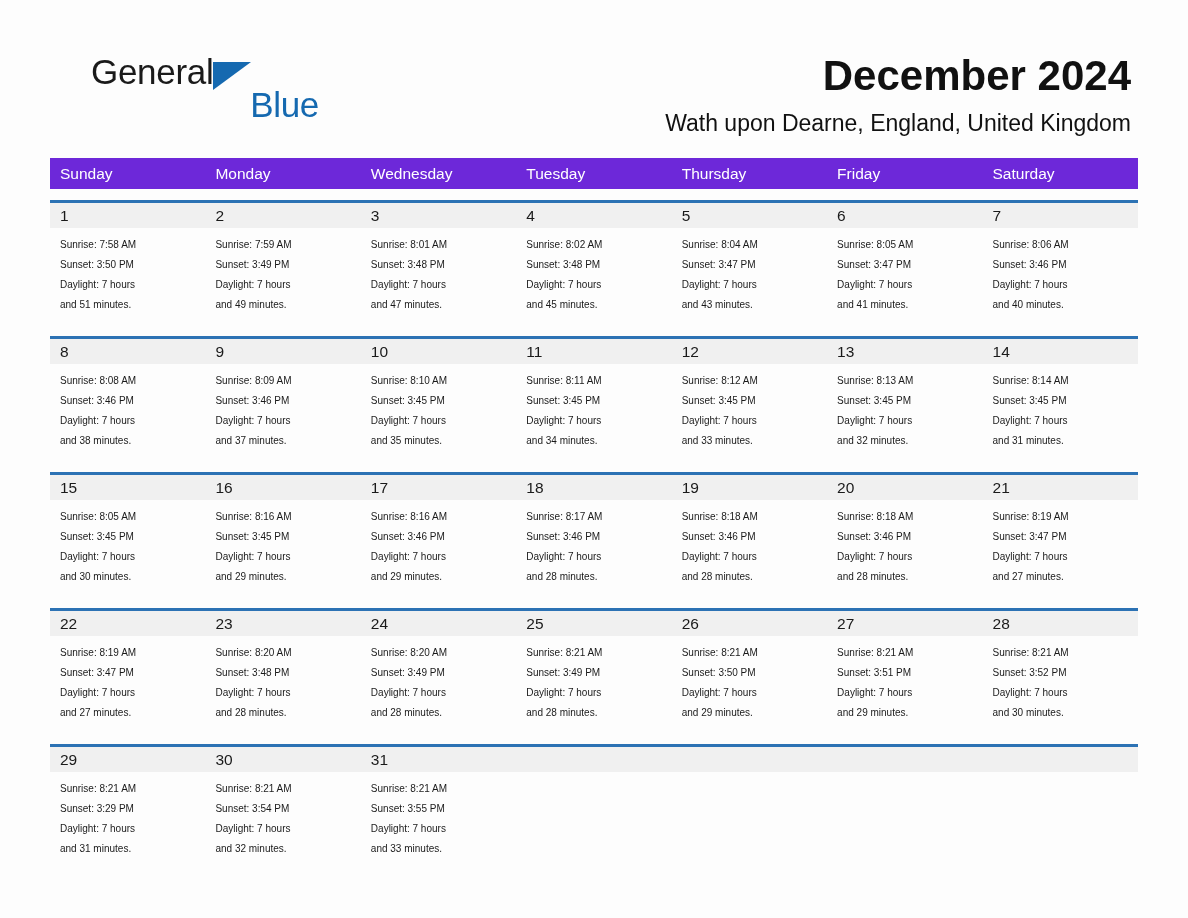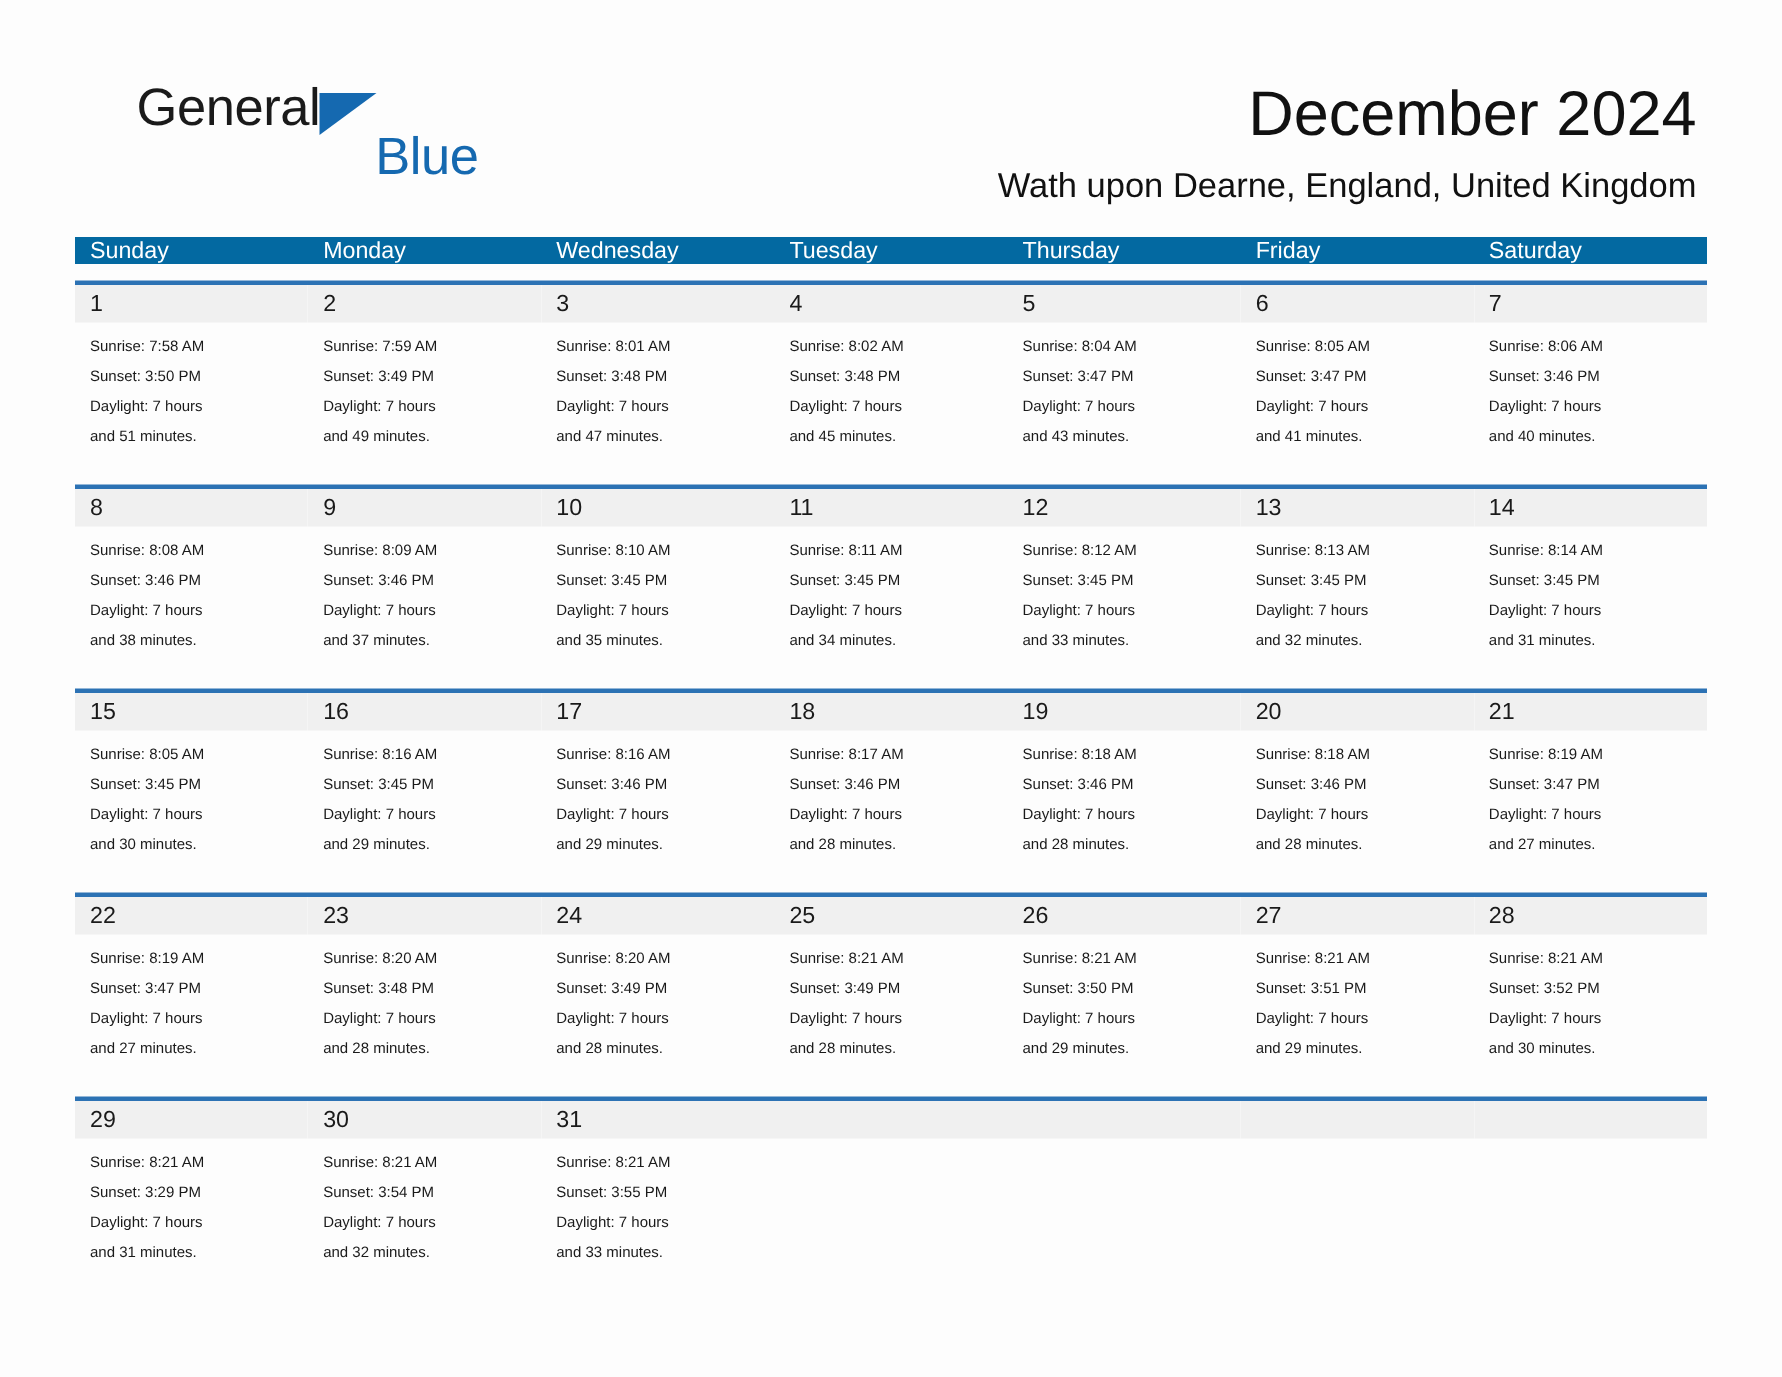--- a/index.html
+++ b/index.html
@@ -64,42 +64,42 @@
   }
   .title-block {
     position: absolute;
     right: 57px; top: 50px;
     text-align: right;
     width: 700px;
   }
   .cal-title {
     font-size: 42px;
     line-height: 52px;
-    font-weight: normal;
+    font-weight: bold;
     color: #111;
     margin: 0;
   }
   .cal-subtitle {
     font-size: 23px;
     line-height: 30px;
     color: #111;
     margin: 6px 0 0 0;
     font-weight: normal;
   }
 
   
   .calendar {
     position: absolute;
     left: 50px; top: 158px;
     width: 1088px;
   }
   .dow-row {
     display: flex;
-    background: #0369a1;
-    height: 18px;
+    background: #6d28d9;
+    height: 31px;
     align-items: center;
   }
   .dow {
     flex: 1 1 0;
     color: #ffffff;
     font-size: 15.5px;
     line-height: 31px;
     padding-left: 10px;
     white-space: nowrap;
     overflow: hidden;

